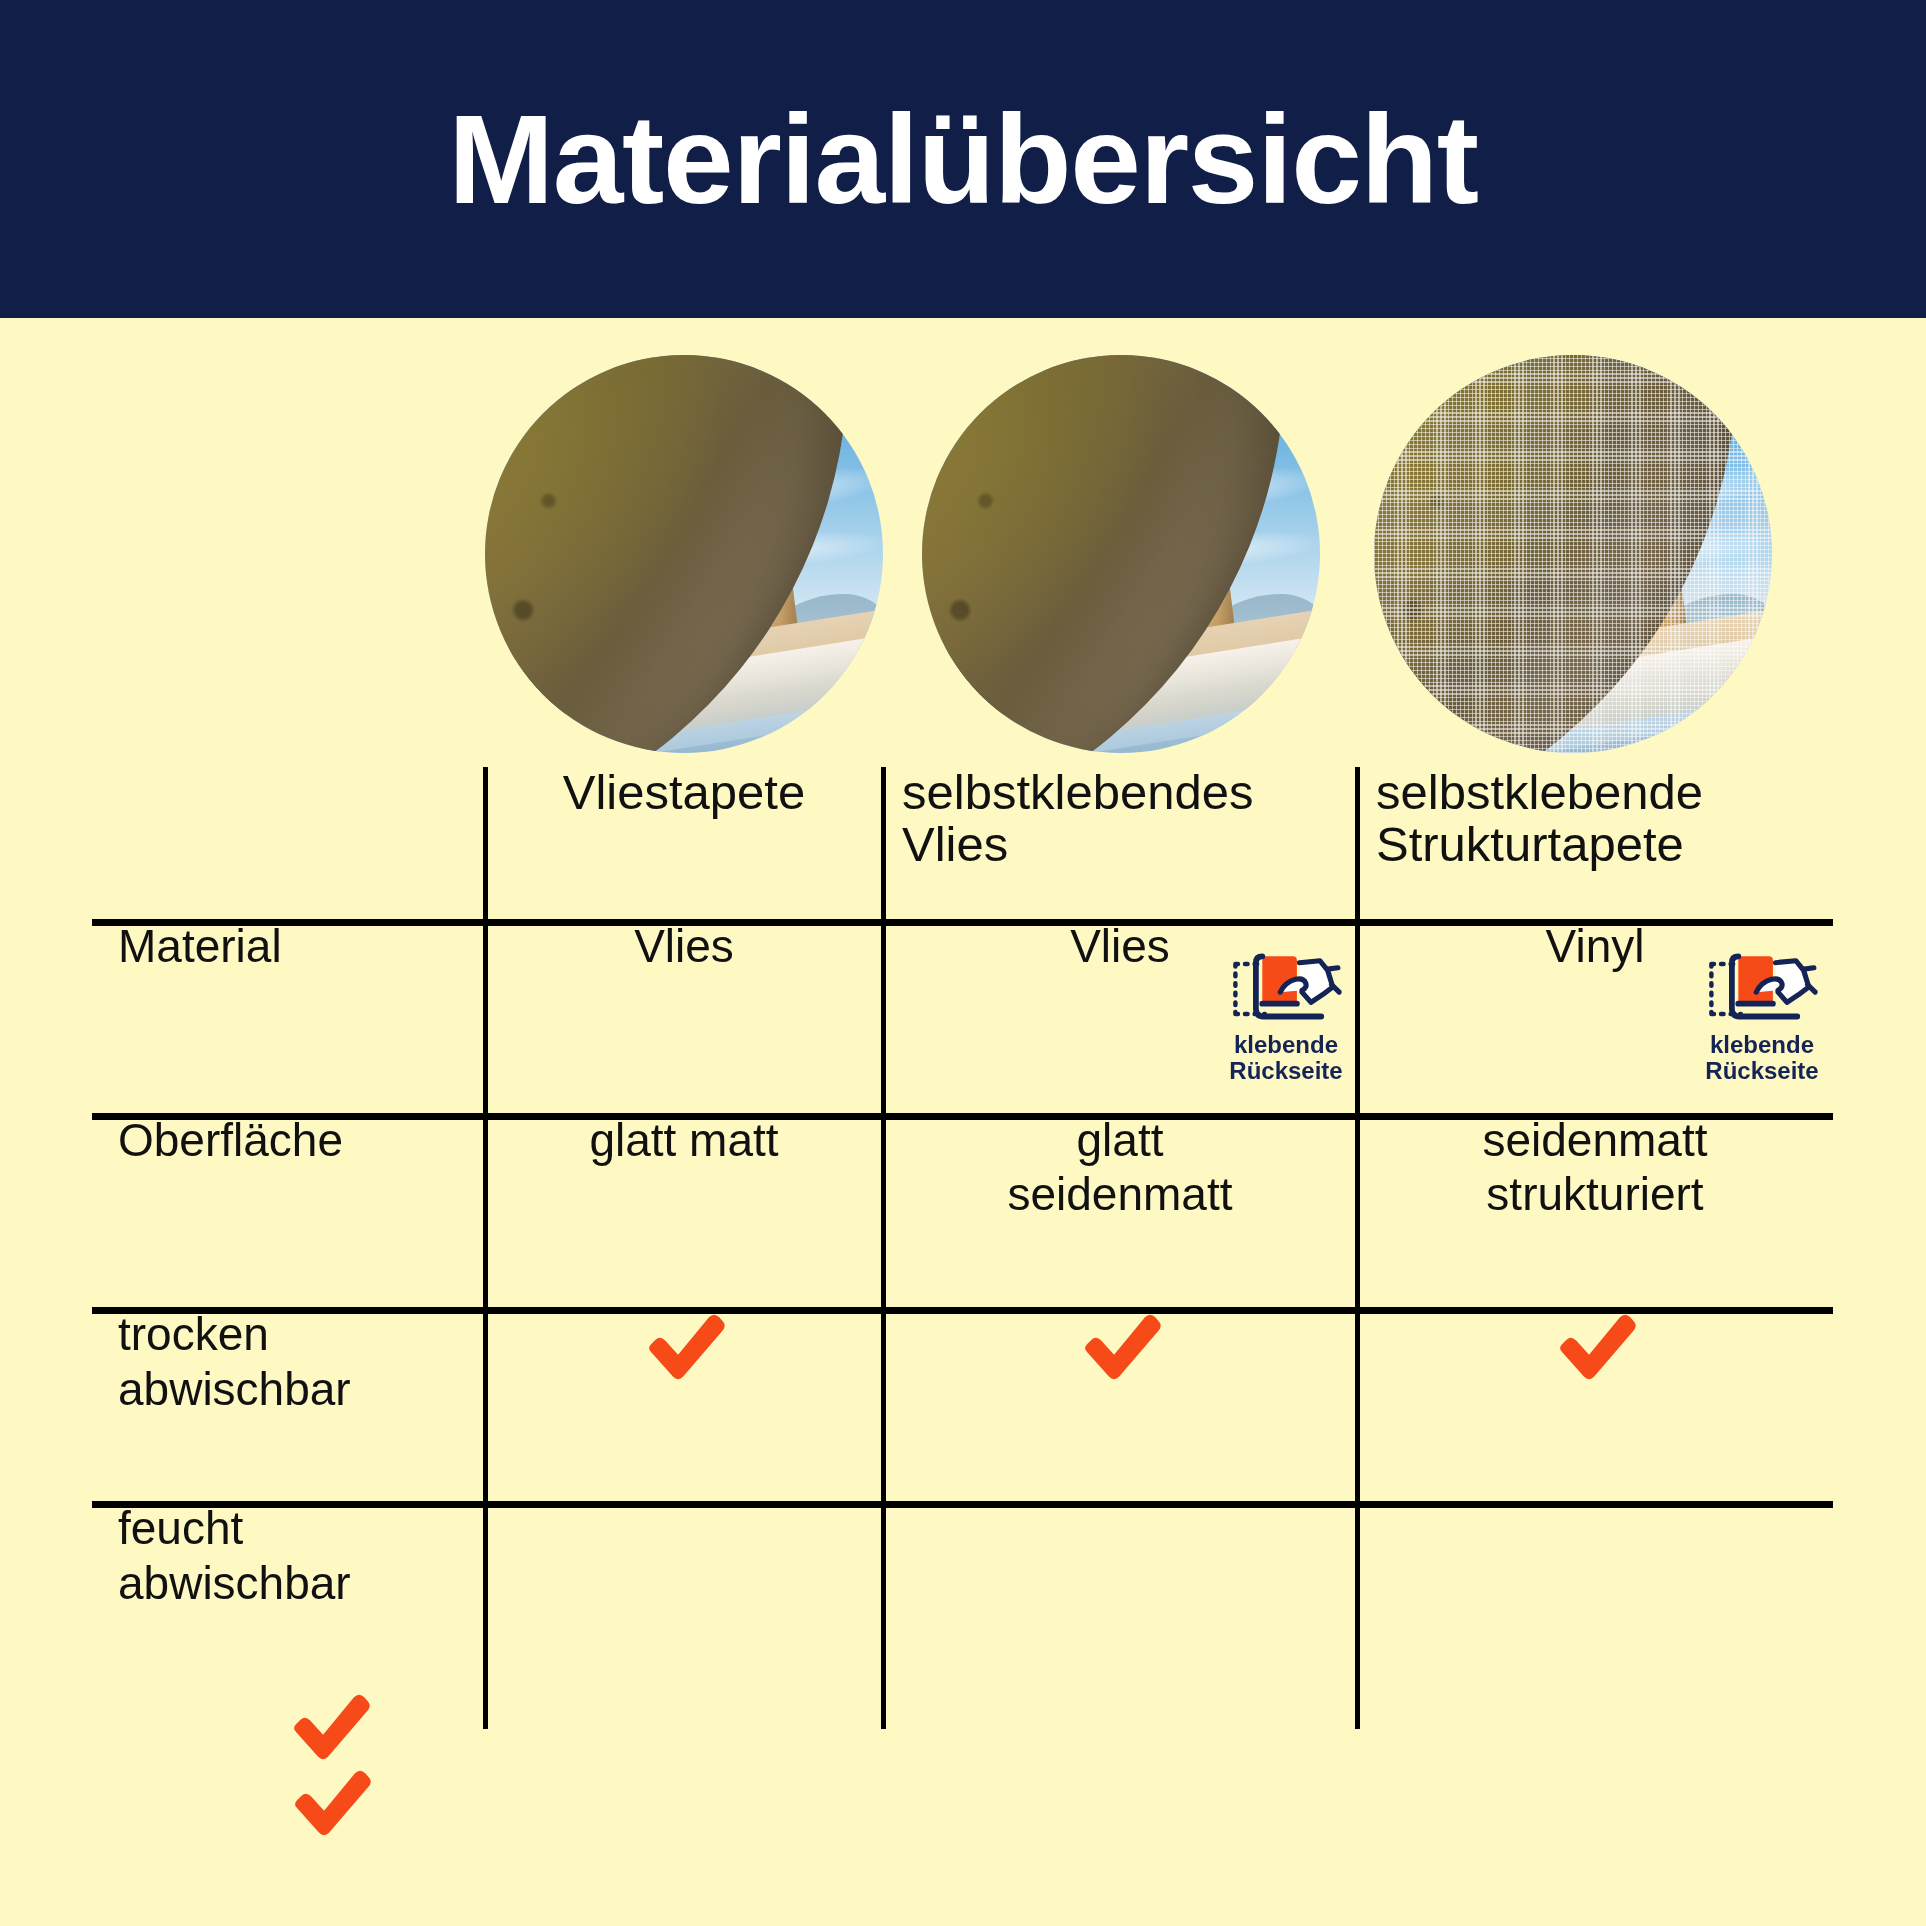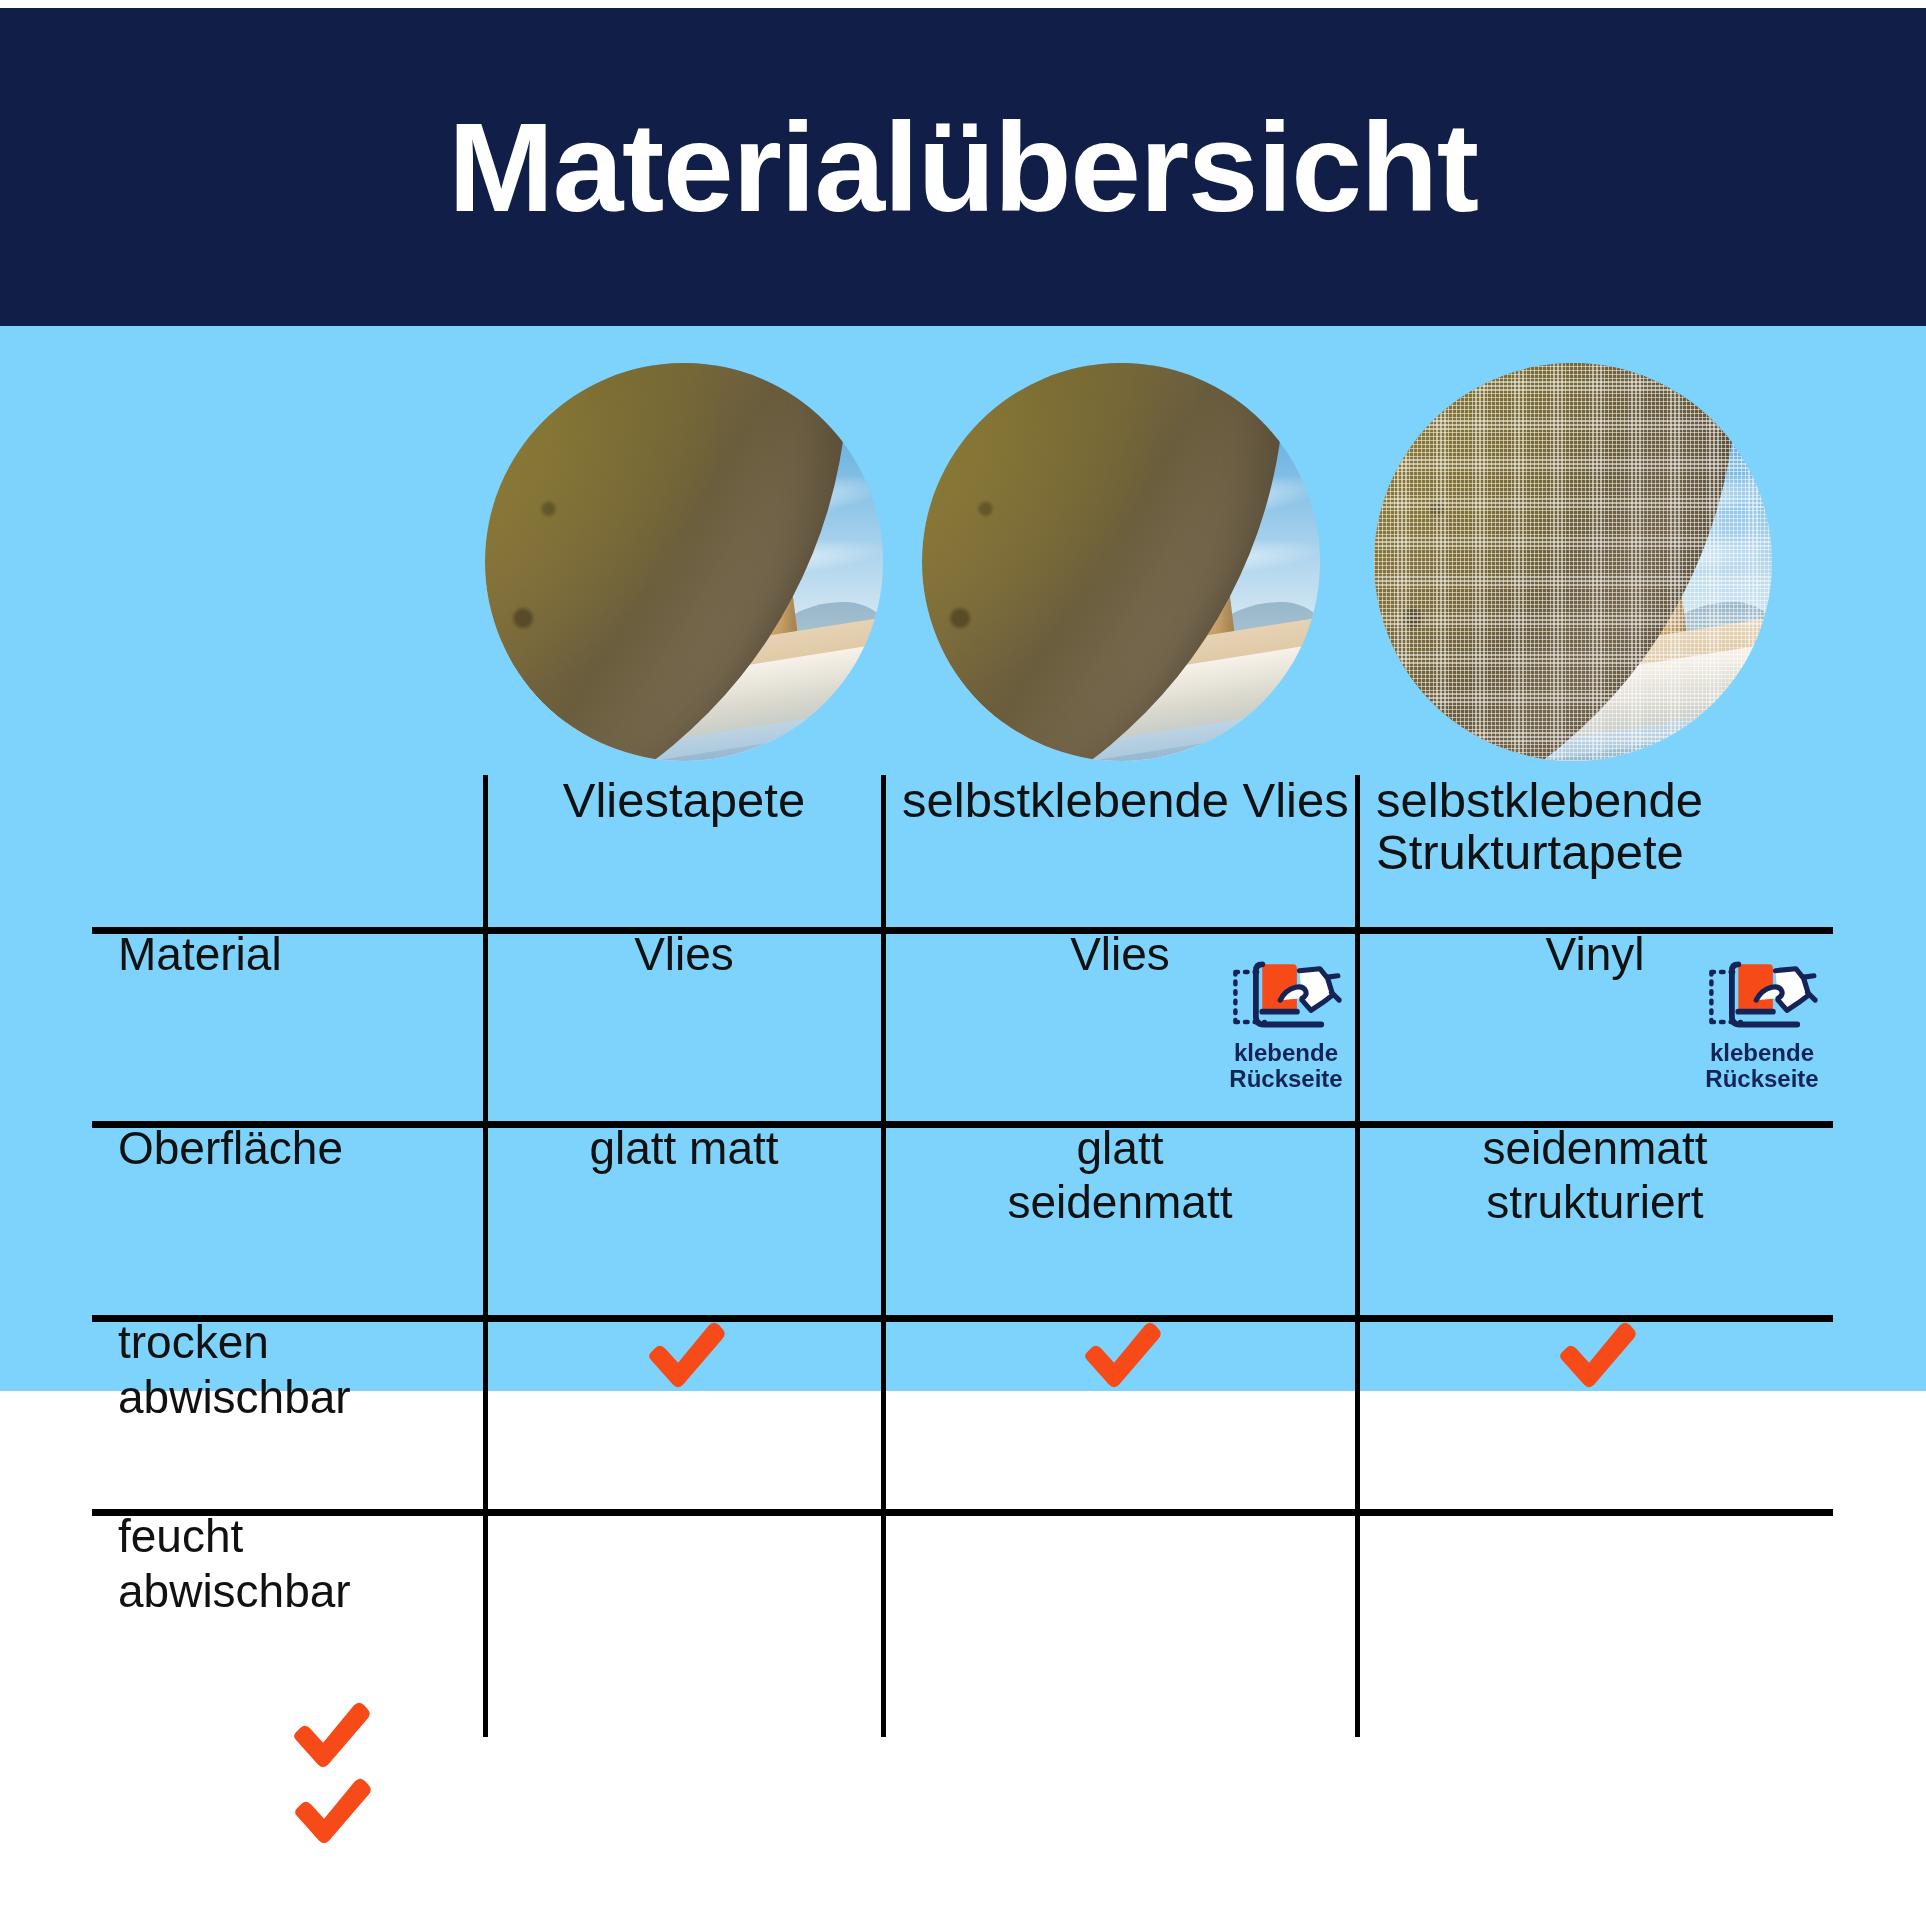--- a/index.html
+++ b/index.html
@@ -10,23 +10,22 @@
   body {
     width: 1926px;
     height: 1926px;
     font-family: "Liberation Sans", sans-serif;
     overflow: hidden;
   }
 
   .page {
     position: relative;
     width: 1926px;
-    height: 1383px;
-    background: #7dd3fc;
-    margin-top: 8px;
+    height: 1926px;
+    background: #fef9c3;
   }
 
   
   .header-band {
     position: absolute;
     left: 0;
     top: 0;
     width: 1926px;
     height: 318px;
     background: #101E48;
@@ -381,21 +380,21 @@
     <div class="trow head-row">
       <div class="vline v1"></div>
       <div class="vline v2"></div>
       <div class="vline v3"></div>
 
       <div class="cell c0"></div>
       <div class="cell c1">
         <span class="colhead">Vliestapete</span>
       </div>
       <div class="cell c2">
-        <span class="colhead wrap">selbstklebende Vlies</span>
+        <span class="colhead wrap">selbstklebendes Vlies</span>
       </div>
       <div class="cell c3">
         <span class="colhead wrap">selbstklebende Strukturtapete</span>
       </div>
     </div>
 
     <div class="trow body-row">
       <div class="rule" style="top:0"></div>
       <div class="vline v1"></div>
       <div class="vline v2"></div>

